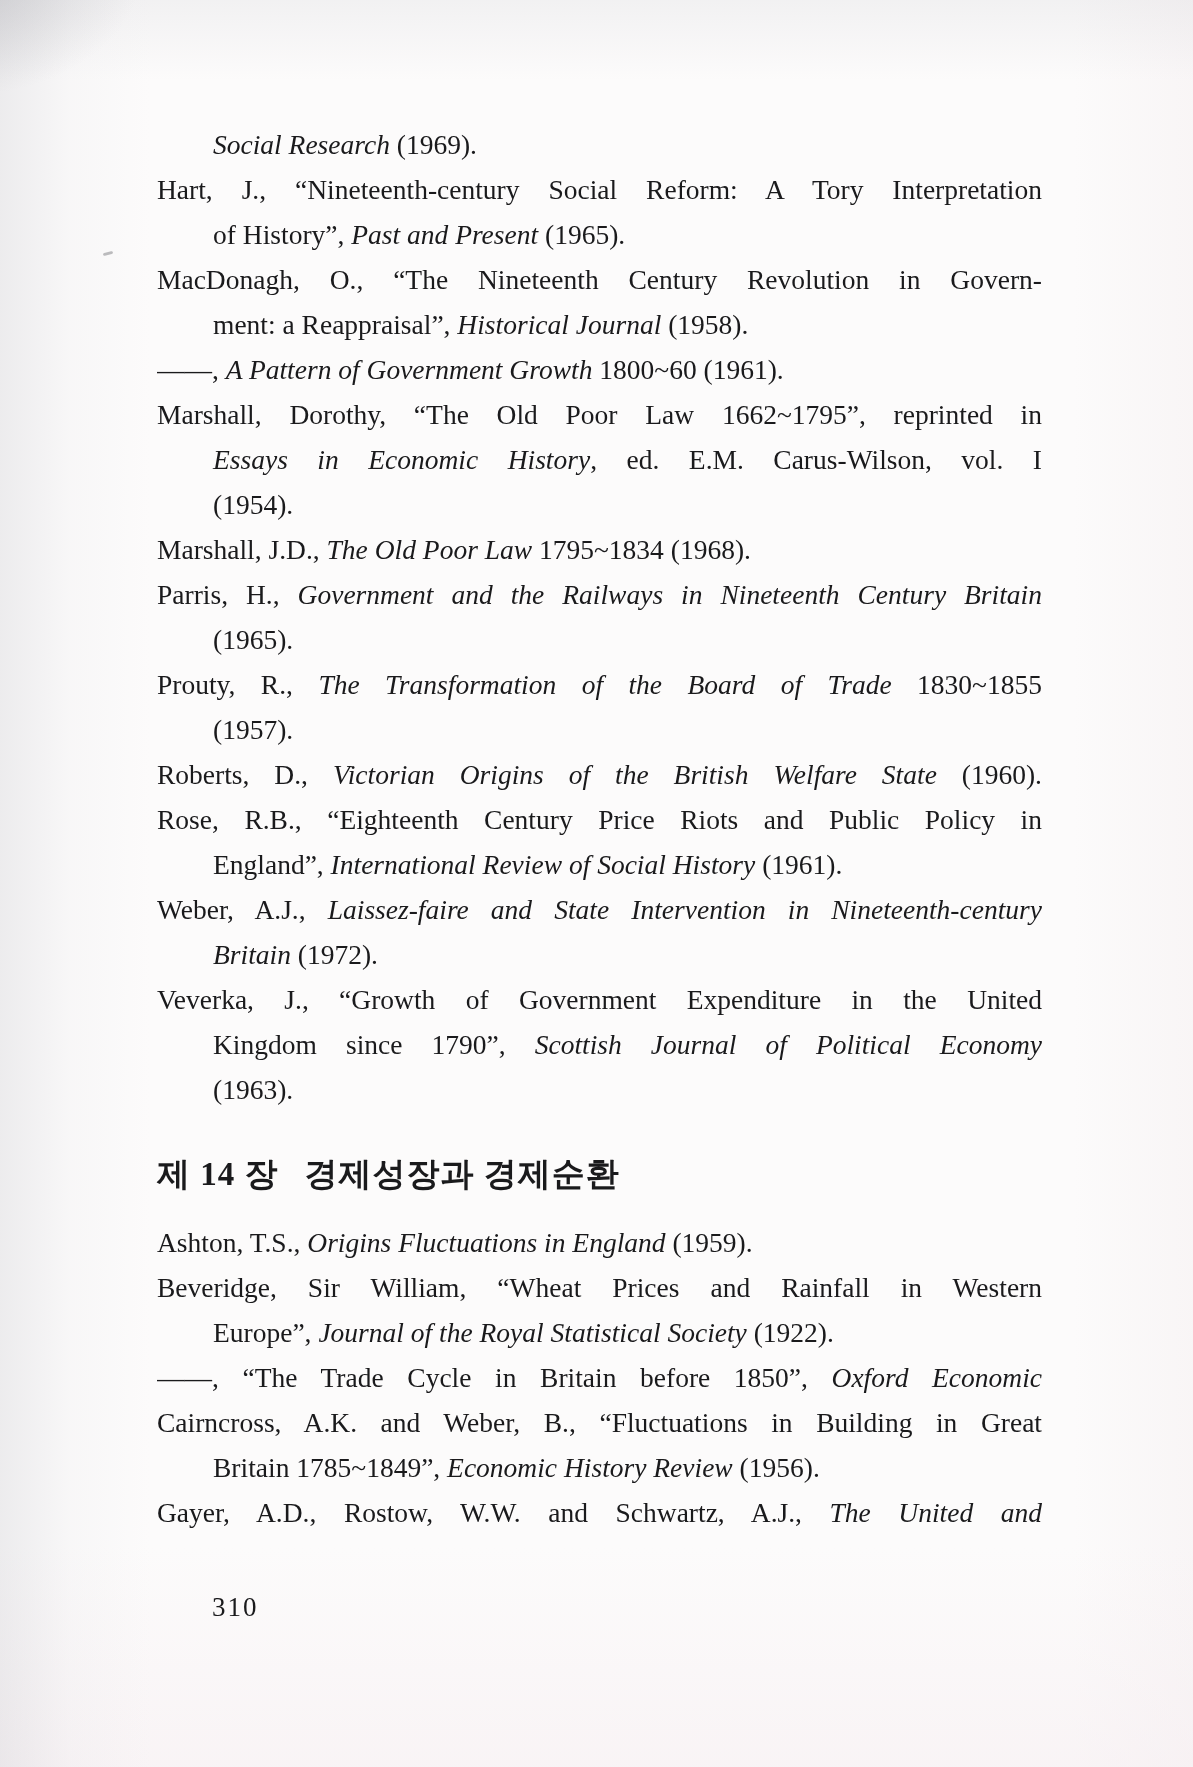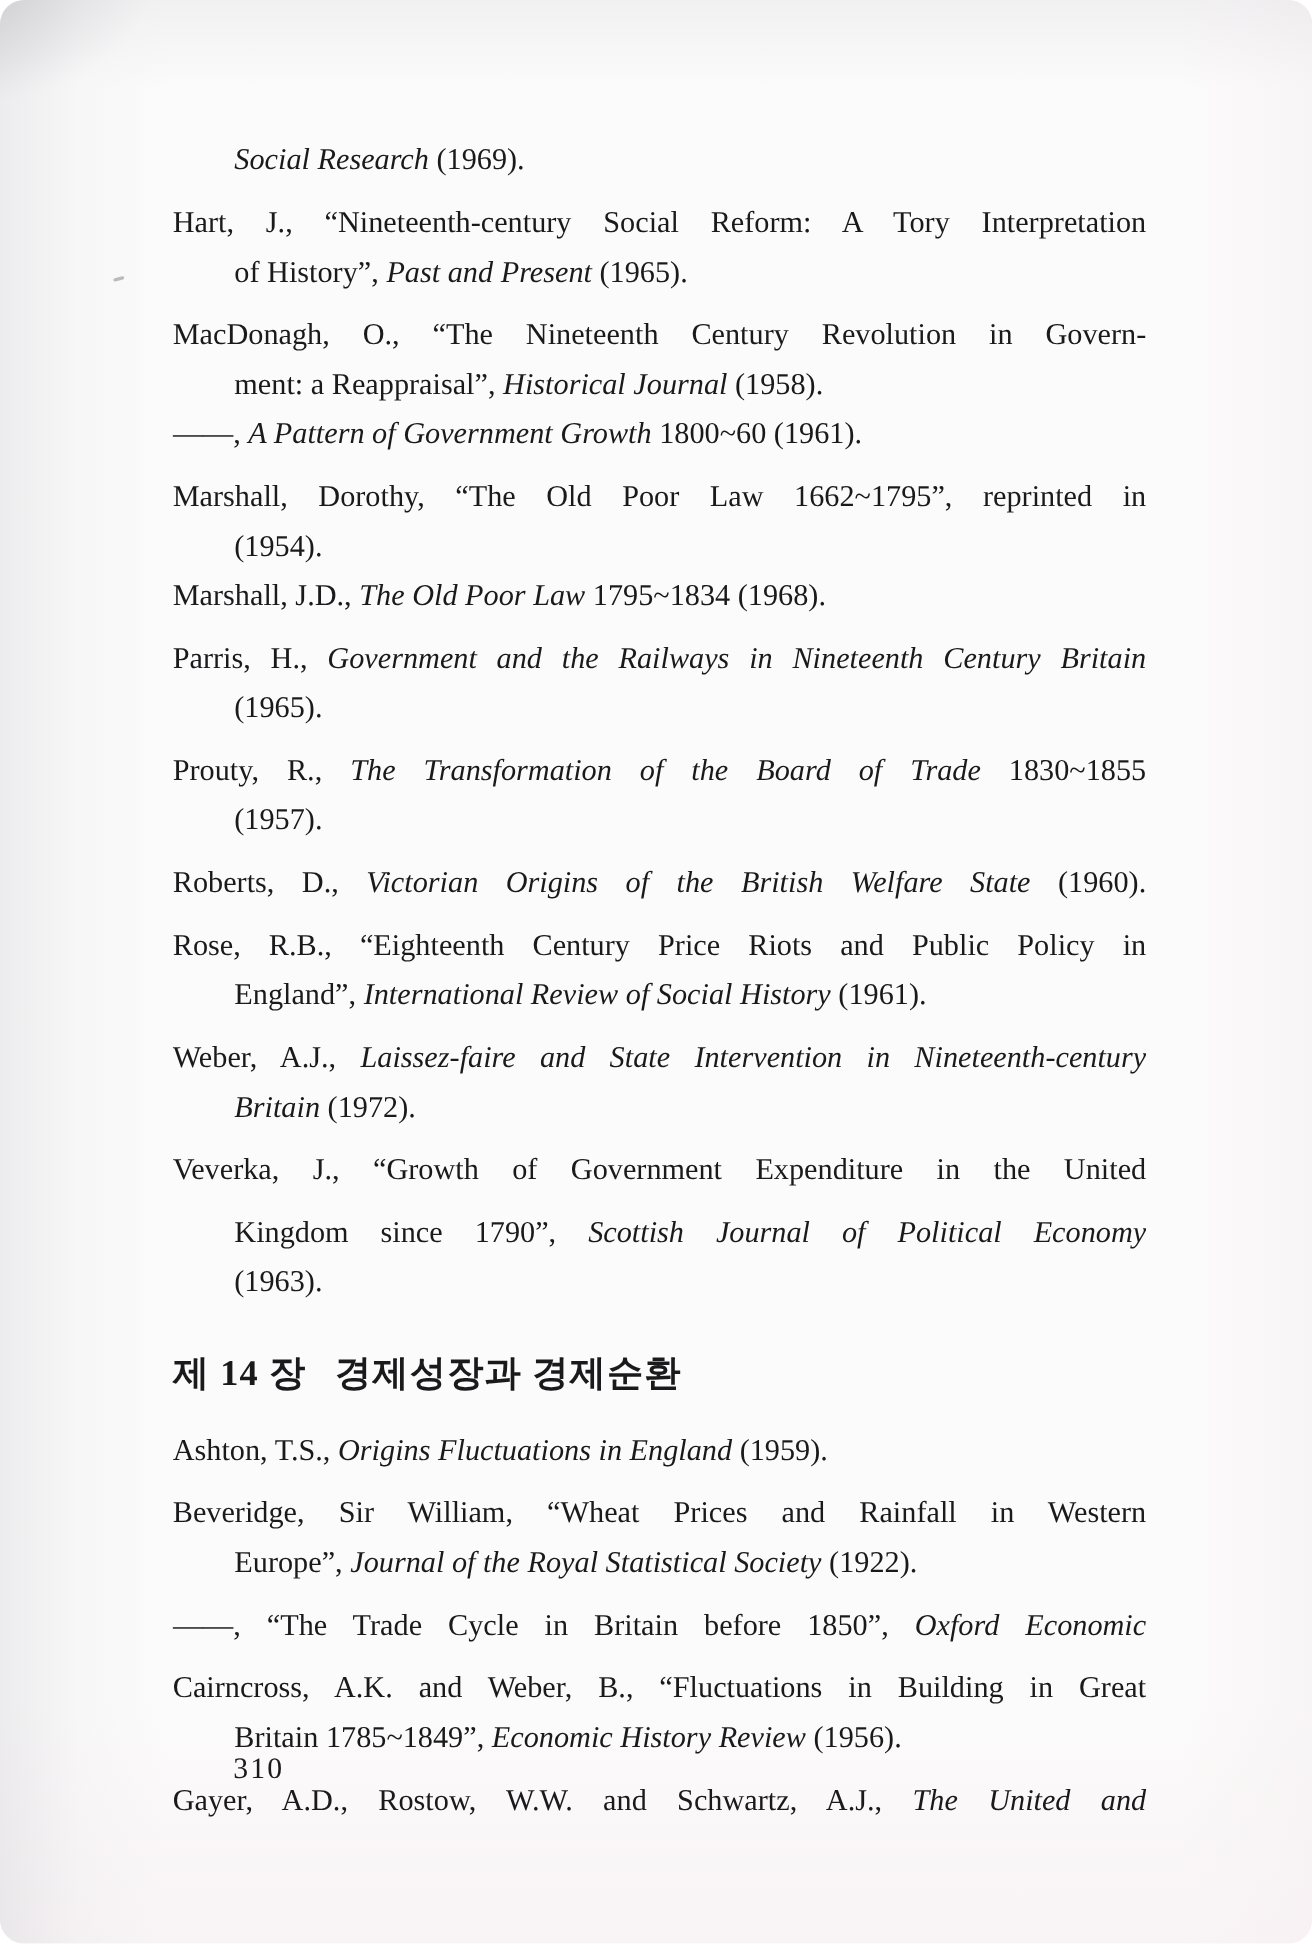--- a/index.html
+++ b/index.html
@@ -14,41 +14,39 @@
     overflow: hidden;
     background:
       radial-gradient(ellipse 260px 180px at -40px -30px, rgba(160,160,166,0.40), rgba(160,160,166,0) 70%),
       linear-gradient(90deg, rgba(196,196,202,0.28) 0px, rgba(222,222,226,0.14) 70px, rgba(255,255,255,0) 150px),
       linear-gradient(180deg, rgba(205,205,210,0.22) 0px, rgba(255,255,255,0) 80px),
       linear-gradient(0deg, rgba(246,238,241,0.55) 0px, rgba(255,255,255,0) 220px),
       linear-gradient(270deg, rgba(244,238,240,0.45) 0px, rgba(255,255,255,0) 120px),
       #fcfbfb;
     font-family: "Liberation Serif", "DejaVu Serif", serif;
     color: #1a1a1c;
-    border-radius: 22px;
   }
   .text-column {
     position: absolute;
     left: 157px;
     top: 122px;
     width: 885px;
   }
   .entry { margin: 0; padding: 0; }
   .line {
     height: 45px;
     line-height: 45px;
     font-size: 27.5px;
     overflow: hidden;
     white-space: normal;
     text-align: left;
   }
   .line.just {
     text-align: justify;
     text-align-last: justify;
-    margin-top: 12px;
   }
   .line.ind { padding-left: 56px; }
   .it { font-style: italic; }
   .chapter-heading {
     margin-top: 38px;
     height: 48px;
     line-height: 48px;
     text-align: left;
     font-weight: bold;
     font-size: 33px;
@@ -93,20 +91,21 @@
         </div>
         <div class="entry">
           <div class="line just"><span>MacDonagh, O., “The Nineteenth Century Revolution in Govern-</span></div>
           <div class="line ind"><span>ment: a Reappraisal”, </span><span class="it">Historical Journal</span><span> (1958).</span></div>
         </div>
         <div class="entry">
           <div class="line"><span>——, </span><span class="it">A Pattern of Government Growth</span><span> 1800~60 (1961).</span></div>
         </div>
         <div class="entry">
           <div class="line just"><span>Marshall, Dorothy, “The Old Poor Law 1662~1795”, reprinted in</span></div>
+          <div class="line ind just"><span class="it">Essays in Economic History</span><span>, ed. E.M. Carus-Wilson, vol. I</span></div>
           <div class="line ind"><span>(1954).</span></div>
         </div>
         <div class="entry">
           <div class="line"><span>Marshall, J.D., </span><span class="it">The Old Poor Law</span><span> 1795~1834 (1968).</span></div>
         </div>
         <div class="entry">
           <div class="line just"><span>Parris, H., </span><span class="it">Government and the Railways in Nineteenth Century Britain</span></div>
           <div class="line ind"><span>(1965).</span></div>
         </div>
         <div class="entry">

